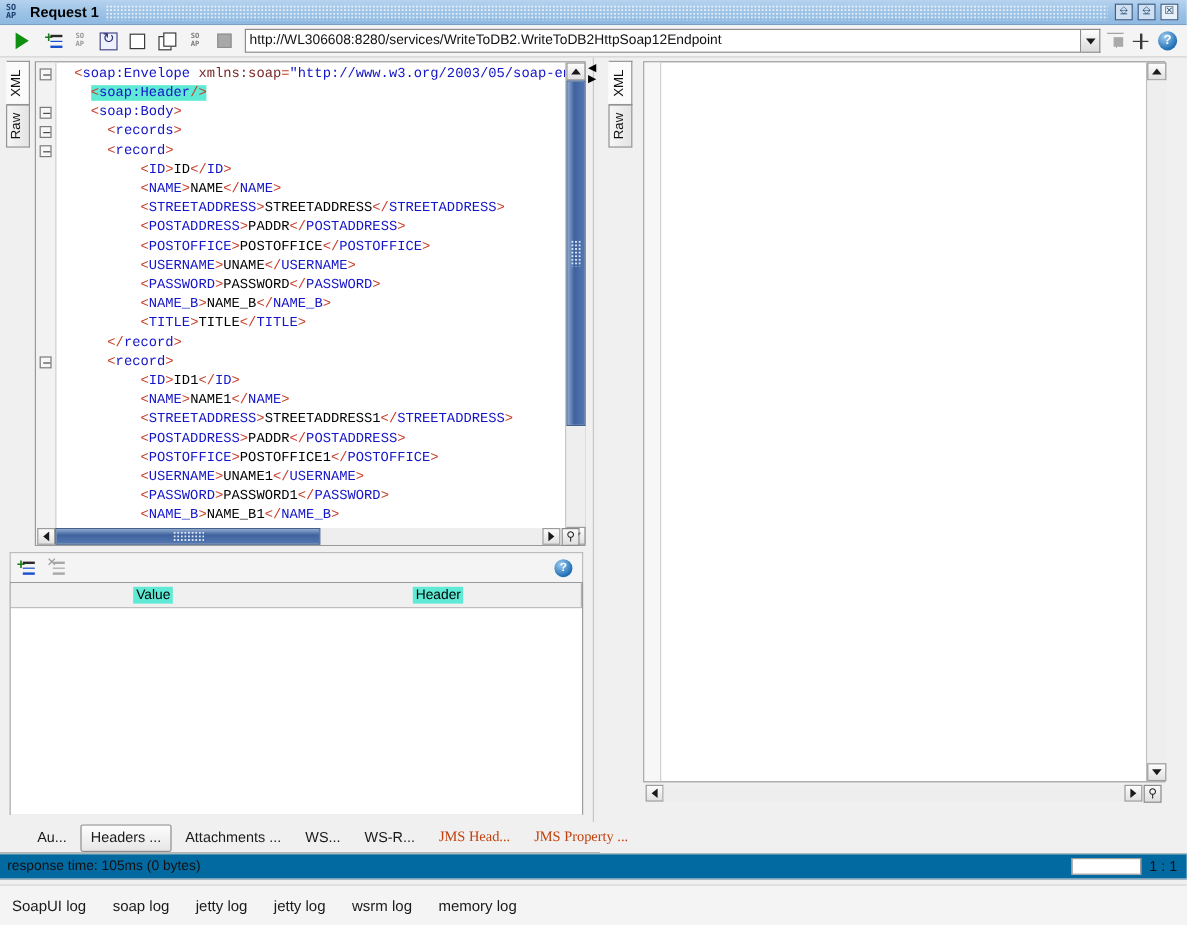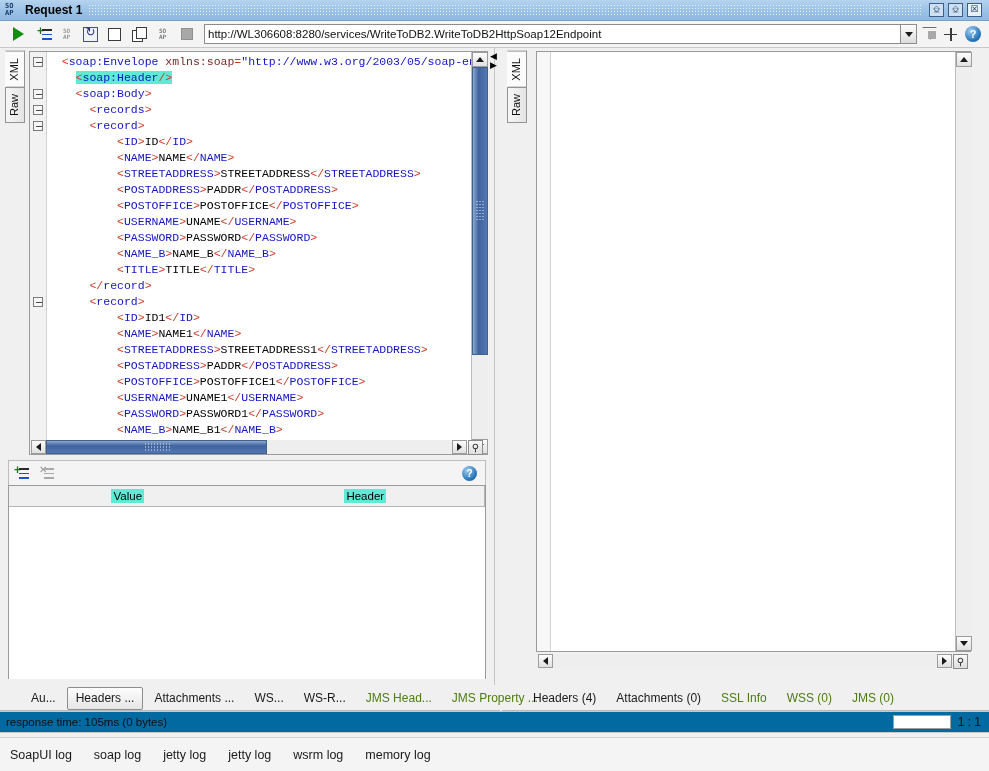--- a/index.html
+++ b/index.html
@@ -148,21 +148,21 @@
   .th span{padding:1px 2px;}
   .tbl-body{background:#fff;}
 
   
   .tabrow{ position:absolute; height:26px; display:flex; align-items:flex-end;
            border-bottom:1px solid #b9b9b9; }
   .tab{ padding:3px 8px 4px; font-size:12px; color:#1a1a1a; white-space:nowrap;
         border:1px solid transparent; margin-right:2px; }
   .tab.sel{ border:1px solid #8d8d8d; background:linear-gradient(to bottom,#fdfdfd,#e6e6e6);
             border-radius:2px; }
-  .tab.dis{ color:#4d7c0f; }
+  .tab.dis{ color:#c2410c;font-family:Liberation Serif, serif; }
 
   
   .status{position:absolute; left:0; top:711px; width:989px; height:22px;
           background:#0369a1; border-top:1px solid #c9c9c9; border-bottom:1px solid #c9c9c9;
           display:flex; align-items:center;}
   .status .txt{font-size:11.5px; color:#111; margin-left:6px;}
   .progbox{ width:58px; height:14px; border:1px solid #9e9e9e; background:#fff; margin-left:auto;}
   .ratio{ font-size:12px; color:#111; margin:0 8px 0 7px;}
 
   
@@ -361,27 +361,20 @@
 
   <div class="tabrow" style="left:0; top:685px; width:500px;" id="reqtabs">
       <div class="tab" style="margin-left: 22px;">Au...</div>
       <div class="tab sel">Headers ...</div>
       <div class="tab">Attachments ...</div>
       <div class="tab">WS...</div>
       <div class="tab">WS-R...</div>
       <div class="tab dis">JMS Head...</div>
       <div class="tab dis">JMS Property ...</div>
     </div>
-  <div class="tabrow" style="left:502px; top:685px; width:487px;" id="resptabs">
-      <div class="tab" style="margin-left: 22px;">Headers (4)</div>
-      <div class="tab">Attachments (0)</div>
-      <div class="tab dis">SSL Info</div>
-      <div class="tab dis">WSS (0)</div>
-      <div class="tab dis">JMS (0)</div>
-    </div>
 
   <div class="status">
     <div class="txt">response time: 105ms (0 bytes)</div>
     <div class="progbox"></div>
     <div class="ratio">1 : 1</div>
   </div>
 
   <div class="logbar" id="logbar">
       <div class="logtab">SoapUI log</div>
       <div class="logtab">soap log</div>

